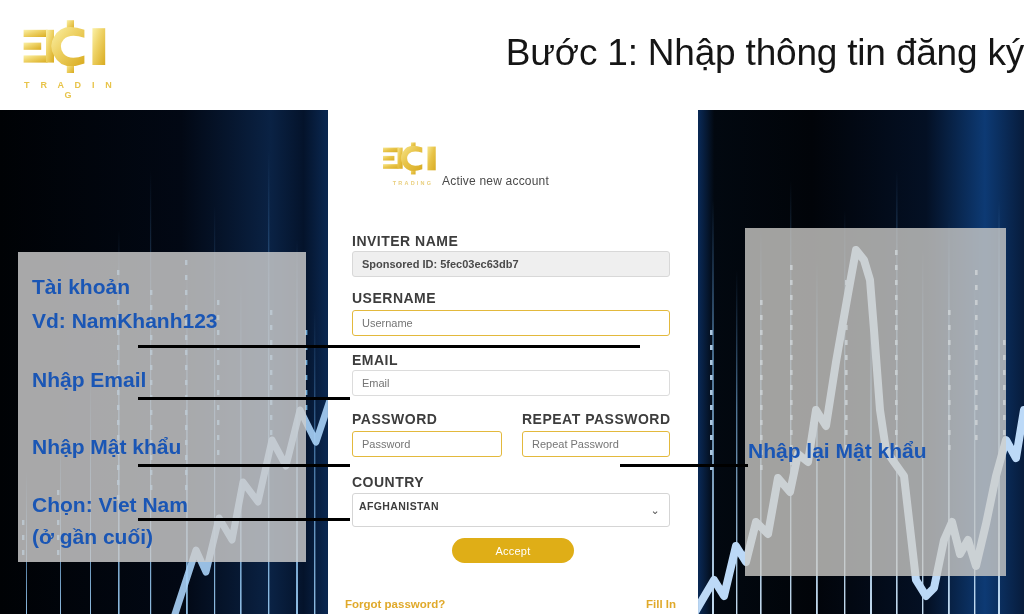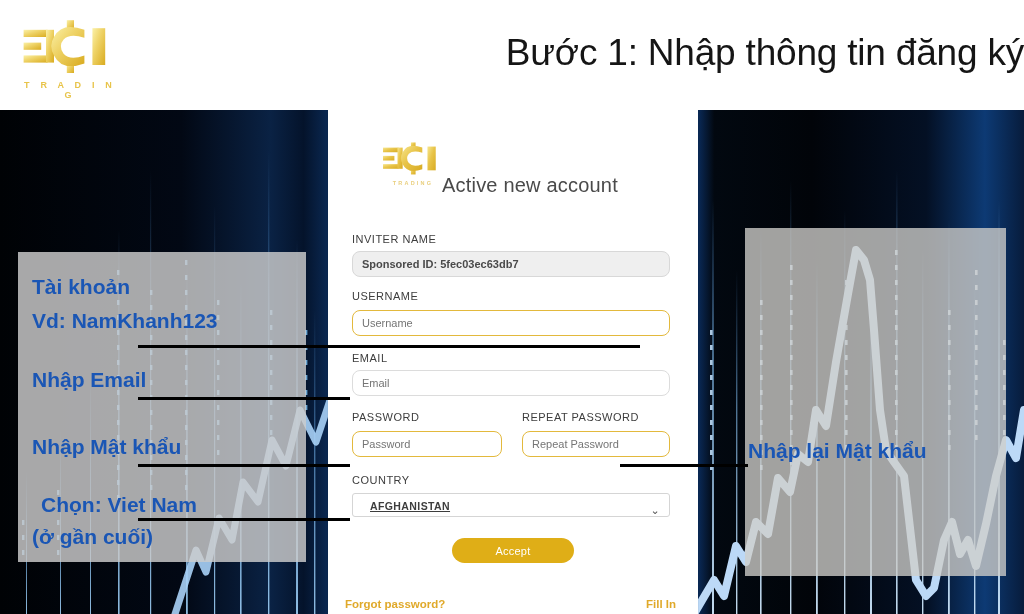--- a/index.html
+++ b/index.html
@@ -48,47 +48,47 @@
     background:#ffffff;z-index:12;
     box-shadow:0 0 0 1px rgba(0,0,0,.04);
   }
   .card-head{position:absolute;left:24px;top:28px;width:330px;height:60px;}
   .card-logo{position:absolute;left:30px;top:2px;width:62px;height:40px;}
   .card-logo-word{
     position:absolute;left:30px;top:42px;width:62px;text-align:center;
     font-size:5.5px;font-weight:700;letter-spacing:2.2px;color:#e9cf7e;
   }
   .card-title{
-    position:absolute;left:90px;top:36px;font-size:20px;color:#4a4a4a;
+    position:absolute;left:90px;top:36px;font-size:12px;color:#4a4a4a;
     font-weight:400;letter-spacing:.2px;
   }
   .card-sub{
     position:absolute;left:90px;top:62px;font-size:11px;color:#8c8c8c;
     font-weight:400;
   }
 
   .field-label{
-    position:absolute;font-size:11px;font-weight:400;color:#3d3d3d;
+    position:absolute;font-size:14px;font-weight:700;color:#3d3d3d;
     letter-spacing:.5px;
   }
   .inp{
     position:absolute;box-sizing:border-box;height:26px;
-    border:1px solid #e3b93d;border-radius:8px;background:#fff;
+    border:1px solid #e3b93d;border-radius:3px;background:#fff;
     font-size:11px;color:#9a9a9a;padding:0 9px;line-height:24px;
     font-family:"Liberation Sans", sans-serif;
   }
   .inp.readonly{
     background:#efefef;border:1px solid #d8d8d8;color:#4a4a4a;font-weight:700;
   }
   .inp.plain{border:1px solid #dcdcdc;}
   .sel{
-    position:absolute;box-sizing:border-box;height:24px;
+    position:absolute;box-sizing:border-box;height:34px;
     border:1px solid #d5d5d5;border-radius:3px;background:#fff;
-    font-size:10.5px;color:#3d3d3d;font-weight:700;padding:0 17px;
-    line-height:24px;letter-spacing:.4px;text-decoration:underline;
+    font-size:10.5px;color:#3d3d3d;font-weight:700;padding:0 6px;
+    line-height:24px;letter-spacing:.4px;
   }
   .sel .chev{position:absolute;right:9px;top:4px;color:#555;font-size:11px;font-weight:400;}
   .accept{
     position:absolute;left:452px;top:538px;width:122px;height:25px;
     background:#dfae17;border-radius:14px;border:none;
     color:#fff;font-size:11px;font-weight:400;cursor:pointer;
     font-family:"Liberation Sans", sans-serif;z-index:14;
     letter-spacing:.2px;
   }
   .link{
@@ -452,21 +452,21 @@
   <a class="link" href="#" style="left:345px;top:598px;">Forgot password?</a>
   <a class="link" href="#" style="left:646px;top:598px;">Fill In</a>
 
   <div class="anno-box" style="left:18px;top:252px;width:288px;height:310px;"></div>
   <div class="anno-box right" style="left:745px;top:228px;width:261px;height:348px;"></div>
 
   <div class="anno-text" style="left:32px;top:272px;">Tài khoản</div>
   <div class="anno-text" style="left:32px;top:306px;">Vd: NamKhanh123</div>
   <div class="anno-text" style="left:32px;top:365px;">Nhập Email</div>
   <div class="anno-text" style="left:32px;top:432px;text-align:center;">Nhập Mật khẩu</div>
-  <div class="anno-text" style="left:32px;top:490px;margin-left:9px;">Chọn: Viet Nam</div>
+  <div class="anno-text" style="left:32px;top:490px;">Chọn: Viet Nam</div>
   <div class="anno-text" style="left:32px;top:522px;">(ở gần cuối)</div>
   <div class="anno-text" style="left:748px;top:436px;text-align:right;">Nhập lại Mật khẩu</div>
 
   <div class="leader" style="left:138px;top:345px;width:502px;"></div>
   <div class="leader" style="left:138px;top:397px;width:212px;"></div>
   <div class="leader" style="left:138px;top:464px;width:212px;"></div>
   <div class="leader" style="left:138px;top:518px;width:212px;"></div>
   <div class="leader" style="left:620px;top:464px;width:128px;"></div>
 
   <div class="header">

